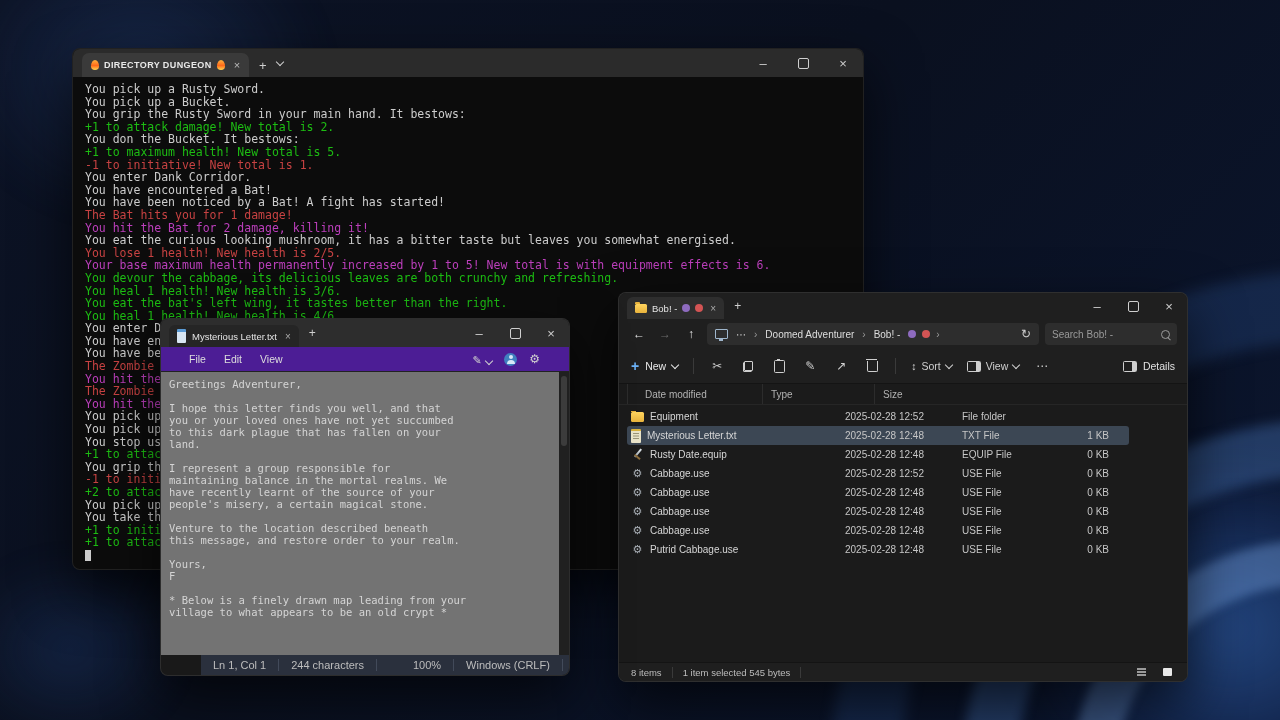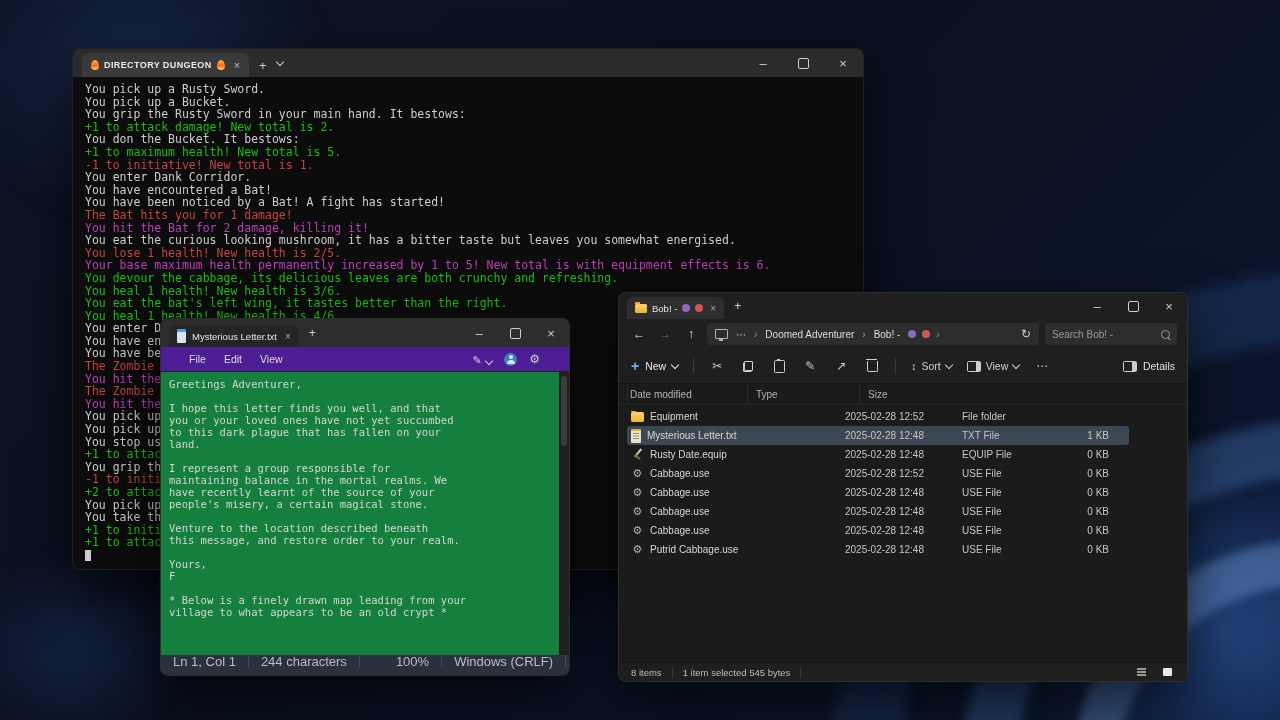--- a/index.html
+++ b/index.html
@@ -59,26 +59,26 @@
   .n-bar .wc{width:36px;}
   .n-menu{height:24px;background:#4c1d95;display:flex;align-items:center;padding:0 19px;flex:none;
           border-bottom:1px solid #222;}
   .n-menu-item{font-size:10.5px;color:#dddddd;padding:3px 9px;border-radius:4px;}
   .n-tools{margin-left:auto;display:flex;align-items:center;gap:12px;padding-right:10px;color:#cfcfcf;}
   .pen-ic{font-size:11px;color:#cfcfcf;}
   .avatar-ic{width:13px;height:13px;border-radius:50%;background:#3f7fbf;position:relative;display:inline-block;}
   .avatar-ic::before{content:"";position:absolute;left:4.5px;top:2.5px;width:4px;height:4px;border-radius:50%;background:#d8e8f8;}
   .avatar-ic::after{content:"";position:absolute;left:2.5px;top:7.5px;width:8px;height:4px;border-radius:4px 4px 0 0;background:#d8e8f8;}
   .gear-ic{font-size:12px;color:#cfcfcf;}
-  .n-body{flex:1;position:relative;background:#15803d;overflow:hidden;}
+  .n-body{flex:1;position:relative;background:#737373;overflow:hidden;}
   .n-text{position:absolute;left:8px;top:6px;right:14px;font-family:"DejaVu Sans Mono",monospace;
           font-size:10.5px;line-height:12px;color:#d4d4d4;white-space:pre-wrap;}
   .n-scroll{position:absolute;right:0;top:0;width:10px;bottom:0;background:#202020;}
   .n-thumb{position:absolute;right:2px;top:4px;width:6px;height:70px;border-radius:3px;background:#3c3c3c;}
-  .n-status{height:20px;background:#2a303d;display:flex;align-items:flex-start;font-size:13px;color:#bdbdbd;flex:none;}
+  .n-status{height:20px;background:#2a303d;display:flex;align-items:center;font-size:11px;color:#bdbdbd;flex:none;margin-left:40px;}
   .n-status .seg{padding:0 12px;border-right:1px solid #424a5a;height:12px;display:flex;align-items:center;white-space:nowrap;}
   .n-status .spacer{flex:1;border:none;}
   
   .explorer{left:618px;top:292px;width:568px;height:388px;background:#1b1b1b;z-index:2;}
   .e-bar{height:26px;background:#1f1f1f;display:flex;align-items:center;flex:none;}
   .e-tab{height:22px;margin-left:8px;padding:0 8px;background:#2e2e2e;border-radius:6px 6px 0 0;
          display:flex;align-items:center;gap:5px;align-self:flex-end;}
   .fold-ic{width:12px;height:9px;background:linear-gradient(180deg,#ffd45e,#e8b33c);border-radius:1.5px;position:relative;display:inline-block;}
   .fold-ic::before{content:"";position:absolute;left:0;top:-2px;width:5px;height:2px;background:#e8b33c;border-radius:1px 1px 0 0;}
   .e-title{font-size:9.5px;color:#e4e4e4;white-space:nowrap;}
@@ -117,21 +117,21 @@
   .ic-trash::before{content:"";position:absolute;left:-2px;top:-2px;width:11px;height:1.2px;background:#cfcfcf;}
   .cmd-group{display:flex;align-items:center;gap:5px;font-size:10.5px;}
   .cmd-more{font-size:12px;}
   .cmd-details{margin-left:auto;display:flex;align-items:center;gap:6px;font-size:10.5px;color:#e0e0e0;}
   .ic-details{width:12px;height:9px;border:1px solid #cfcfcf;border-radius:1.5px;position:relative;display:inline-block;}
   .ic-details::after{content:"";position:absolute;right:0;top:0;width:4px;height:100%;background:#cfcfcf;}
   .e-header{height:20px;display:flex;align-items:center;font-size:10px;color:#b2b2b2;flex:none;
             padding-left:8px;border-bottom:1px solid #262626;background:#1b1b1b;}
   .hcell{display:flex;align-items:center;gap:6px;height:100%;}
   .h-name{width:210px;padding-left:18px;}
-  .h-date{width:117px;border-left:1px solid #2c2c2c;padding-left:2px;}
+  .h-date{width:117px;border-left:1px solid #2c2c2c;padding-left:17px;}
   .h-type{width:103px;border-left:1px solid #2c2c2c;padding-left:8px;}
   .h-size{width:62px;border-left:1px solid #2c2c2c;padding-left:8px;}
   .e-list{flex:1;padding:2px 0 0 8px;overflow:hidden;background:#1b1b1b;}
   .frow{width:502px;height:19px;display:flex;align-items:center;border-radius:3px;font-size:10px;color:#d6d6d6;}
   .frow.sel{background:#3c4754;}
   .fcell{white-space:nowrap;overflow:hidden;}
   .fcell.name{width:210px;display:flex;align-items:center;gap:6px;padding-left:4px;box-sizing:border-box;}
   .fcell.date{width:117px;color:#c6c6c6;padding-left:8px;box-sizing:border-box;}
   .fcell.type{width:103px;color:#c6c6c6;padding-left:8px;box-sizing:border-box;}
   .fcell.size{width:62px;color:#c6c6c6;text-align:right;padding-right:10px;box-sizing:border-box;}

